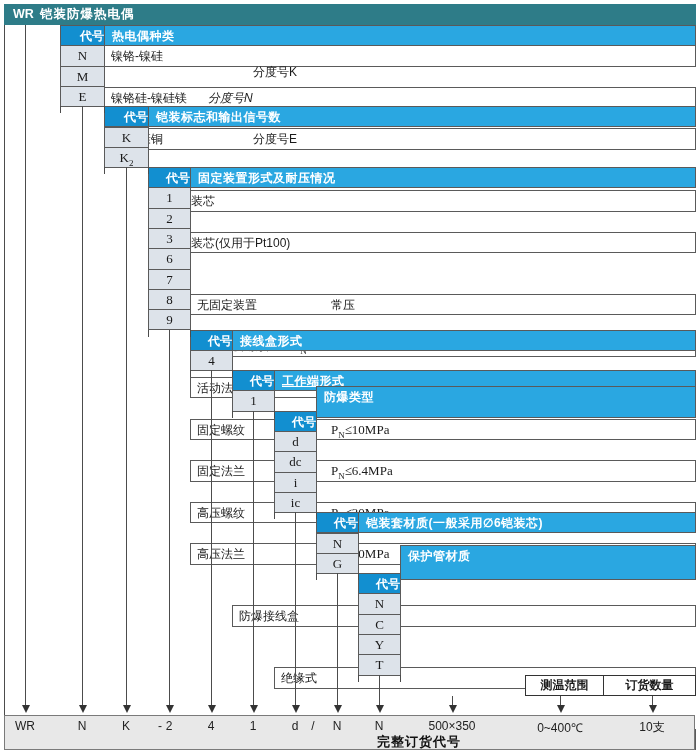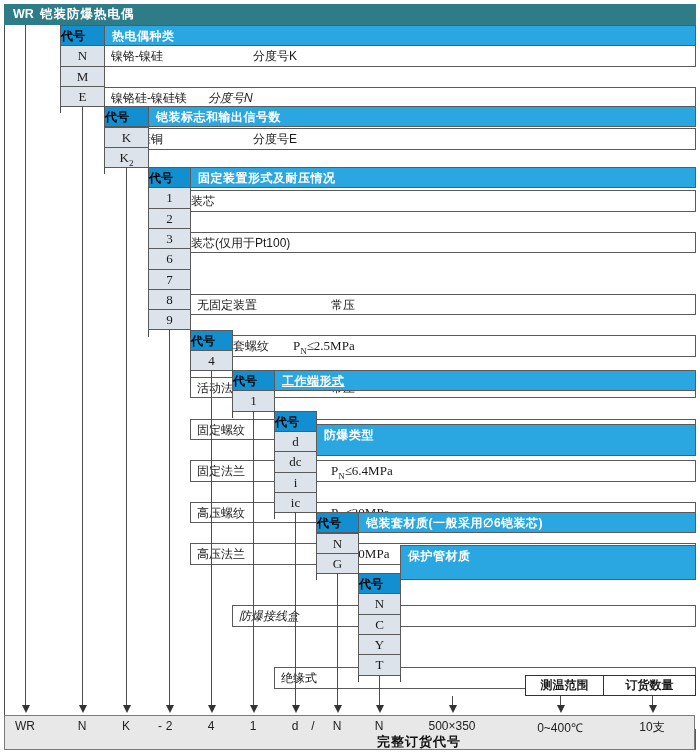--- a/index.html
+++ b/index.html
@@ -3,21 +3,21 @@
 <meta charset="utf-8">
 <style>
   html,body{margin:0;padding:0;background:#fff;}
   .stage{position:relative;width:700px;height:753px;background:#ffffff;
     font-family:"Liberation Sans",sans-serif;overflow:hidden;color:#1a1a1a;}
   .topbar{position:absolute;left:4px;top:4px;width:692px;height:21px;
     background:#2e7c88;color:#fff;font-weight:bold;font-size:12.5px;line-height:21px;box-sizing:border-box;}
   .tb-code{position:absolute;left:9px;top:0;}
   .tb-title{position:absolute;left:36px;top:0;letter-spacing:1px;}
   .cell{position:absolute;box-sizing:border-box;border:1px solid #5a5a5a;line-height:20px;font-size:12px;}
-  .hdr-code{background:#128fd0;color:#000000;font-weight:bold;text-align:left;}
+  .hdr-code{background:#128fd0;color:#ffffff;font-weight:bold;text-align:right;}
   .hdr-title{background:#2aa7e1;color:#fff;font-weight:bold;padding-left:7px;letter-spacing:0.5px;}
   .row-code{background:#dde3ea;text-align:center;font-family:"Liberation Serif",serif;font-size:13px;}
   .row-desc{background:#fff;padding-left:6px;position:relative;}
   .row-desc .note{position:absolute;top:0;white-space:nowrap;}
   .pn{font-family:"Liberation Serif",serif;font-size:13px;}
   .pn sub,.row-code sub{font-size:9px;}
   .vline{position:absolute;width:1px;background:#4c4c4c;}
   .ahead{position:absolute;width:0;height:0;border-left:4px solid transparent;
     border-right:4px solid transparent;border-top:8px solid #333;}
   .fbox{position:absolute;top:675px;height:21px;box-sizing:border-box;border:1px solid #333;
@@ -38,21 +38,21 @@
   <div class="topbar">
     <span class="tb-code">WR</span>
     <span class="tb-title">铠装防爆热电偶</span>
   </div>
 
   <div id="levels">
       <div>
         <div class="cell hdr-code" style="left: 60px; top: 25px; width: 45px; height: 21.3px;">代号</div>
         <div class="cell hdr-title" style="left: 104px; top: 25px; width: 592px; height: 21.3px;">热电偶种类</div>
         <div class="cell row-code" style="left: 60px; top: 45.3px; width: 45px; height: 21.3px;"><span>N</span></div>
-        <div class="cell row-desc" style="left: 104px; top: 45.3px; width: 592px; height: 21.3px;"><span>镍铬-镍硅</span><span class="note" style="left: 148px;">分度号K</span></div>
+        <div class="cell row-desc" style="left: 104px; top: 45.3px; width: 592px; height: 21.3px;"><span>镍铬-镍硅</span><span class="note" style="left: 148px; margin-top: 16px;">分度号K</span></div>
         <div class="cell row-code" style="left: 60px; top: 65.6px; width: 45px; height: 21.3px;"><span>M</span></div>
         <div class="cell row-desc" style="left: 104px; top: 65.6px; width: 592px; height: 21.3px;"><span>镍铬硅-镍硅镁</span><span class="note" style="left: 103px; font-style: italic;">分度号N</span></div>
         <div class="cell row-code" style="left: 60px; top: 85.9px; width: 45px; height: 21.3px;"><span>E</span></div>
         <div class="cell row-desc" style="left: 104px; top: 85.9px; width: 592px; height: 21.3px;"><span>镍铬-康铜</span><span class="note" style="left: 148px;">分度号E</span></div>
       </div>
       <div>
         <div class="cell hdr-code" style="left: 104px; top: 106.2px; width: 45px; height: 21.3px;">代号</div>
         <div class="cell hdr-title" style="left: 148px; top: 106.2px; width: 548px; height: 21.3px;">铠装标志和输出信号数</div>
         <div class="cell row-code" style="left: 104px; top: 126.5px; width: 45px; height: 21.3px;"><span>K</span></div>
         <div class="cell row-desc" style="left: 148px; top: 126.5px; width: 548px; height: 21.3px;"><span>单支铠装芯</span></div>
@@ -72,32 +72,33 @@
         <div class="cell row-desc" style="left: 190px; top: 248.3px; width: 506px; height: 21.3px;"><span>固定螺纹</span><span class="note pn" style="left: 140px;"><span>P</span><sub>N</sub><span>≤10MPa</span></span></div>
         <div class="cell row-code" style="left: 148px; top: 268.6px; width: 43px; height: 21.3px;"><span>7</span></div>
         <div class="cell row-desc" style="left: 190px; top: 268.6px; width: 506px; height: 21.3px;"><span>固定法兰</span><span class="note pn" style="left: 140px;"><span>P</span><sub>N</sub><span>≤6.4MPa</span></span></div>
         <div class="cell row-code" style="left: 148px; top: 288.9px; width: 43px; height: 21.3px;"><span>8</span></div>
         <div class="cell row-desc" style="left: 190px; top: 288.9px; width: 506px; height: 21.3px;"><span>高压螺纹</span><span class="note pn" style="left: 140px;"><span>P</span><sub>N</sub><span>≤30MPa</span></span></div>
         <div class="cell row-code" style="left: 148px; top: 309.2px; width: 43px; height: 21.3px;"><span>9</span></div>
         <div class="cell row-desc" style="left: 190px; top: 309.2px; width: 506px; height: 21.3px;"><span>高压法兰</span><span class="note pn" style="left: 140px;"><span>P</span><sub>N</sub><span>≤30MPa</span></span></div>
       </div>
       <div>
         <div class="cell hdr-code" style="left: 190px; top: 329.5px; width: 43px; height: 21.3px;">代号</div>
+        <div class="cell hdr-title" style="left: 232px; top: 329.5px; width: 464px; height: 21.3px;">接线盒形式</div>
         <div class="cell row-code" style="left: 190px; top: 349.8px; width: 43px; height: 21.3px;"><span>4</span></div>
-        <div class="cell row-desc" style="left: 232px; top: 349.8px; width: 464px; height: 21.3px; font-style: italic;"><span>防爆接线盒</span></div>
+        <div class="cell row-desc" style="left: 232px; top: 349.8px; width: 464px; height: 21.3px;"><span>防爆接线盒</span></div>
       </div>
       <div>
         <div class="cell hdr-code" style="left: 232px; top: 370.1px; width: 43px; height: 21.3px;">代号</div>
         <div class="cell hdr-title" style="left: 274px; top: 370.1px; width: 422px; height: 21.3px; text-decoration: underline;">工作端形式</div>
         <div class="cell row-code" style="left: 232px; top: 390.4px; width: 43px; height: 21.3px;"><span>1</span></div>
         <div class="cell row-desc" style="left: 274px; top: 390.4px; width: 422px; height: 21.3px;"><span>绝缘式</span></div>
       </div>
       <div>
         <div class="cell hdr-code" style="left: 274px; top: 410.7px; width: 43px; height: 21.3px;">代号</div>
-        <div class="cell hdr-title" style="left: 316px; top: 424px; width: 380px; height: 32px;">防爆类型</div>
+        <div class="cell hdr-title" style="left: 316px; top: 386px; width: 380px; height: 32px;">防爆类型</div>
         <div class="cell row-code" style="left: 274px; top: 431px; width: 43px; height: 21.3px;"><span>d</span></div>
         <div class="cell row-desc" style="left: 316px; top: 431px; width: 380px; height: 21.3px;"><span>隔爆型(dⅡBT4)</span></div>
         <div class="cell row-code" style="left: 274px; top: 451.3px; width: 43px; height: 21.3px;"><span>dc</span></div>
         <div class="cell row-code" style="left: 274px; top: 471.6px; width: 43px; height: 21.3px;"><span>i</span></div>
         <div class="cell row-code" style="left: 274px; top: 491.9px; width: 43px; height: 21.3px;"><span>ic</span></div>
       </div>
       <div>
         <div class="cell hdr-code" style="left: 316px; top: 512.2px; width: 43px; height: 21.3px;">代号</div>
         <div class="cell hdr-title" style="left: 358px; top: 512.2px; width: 338px; height: 21.3px;">铠装套材质(一般采用∅6铠装芯)</div>
         <div class="cell row-code" style="left: 316px; top: 532.5px; width: 43px; height: 21.3px;"><span>N</span></div>

